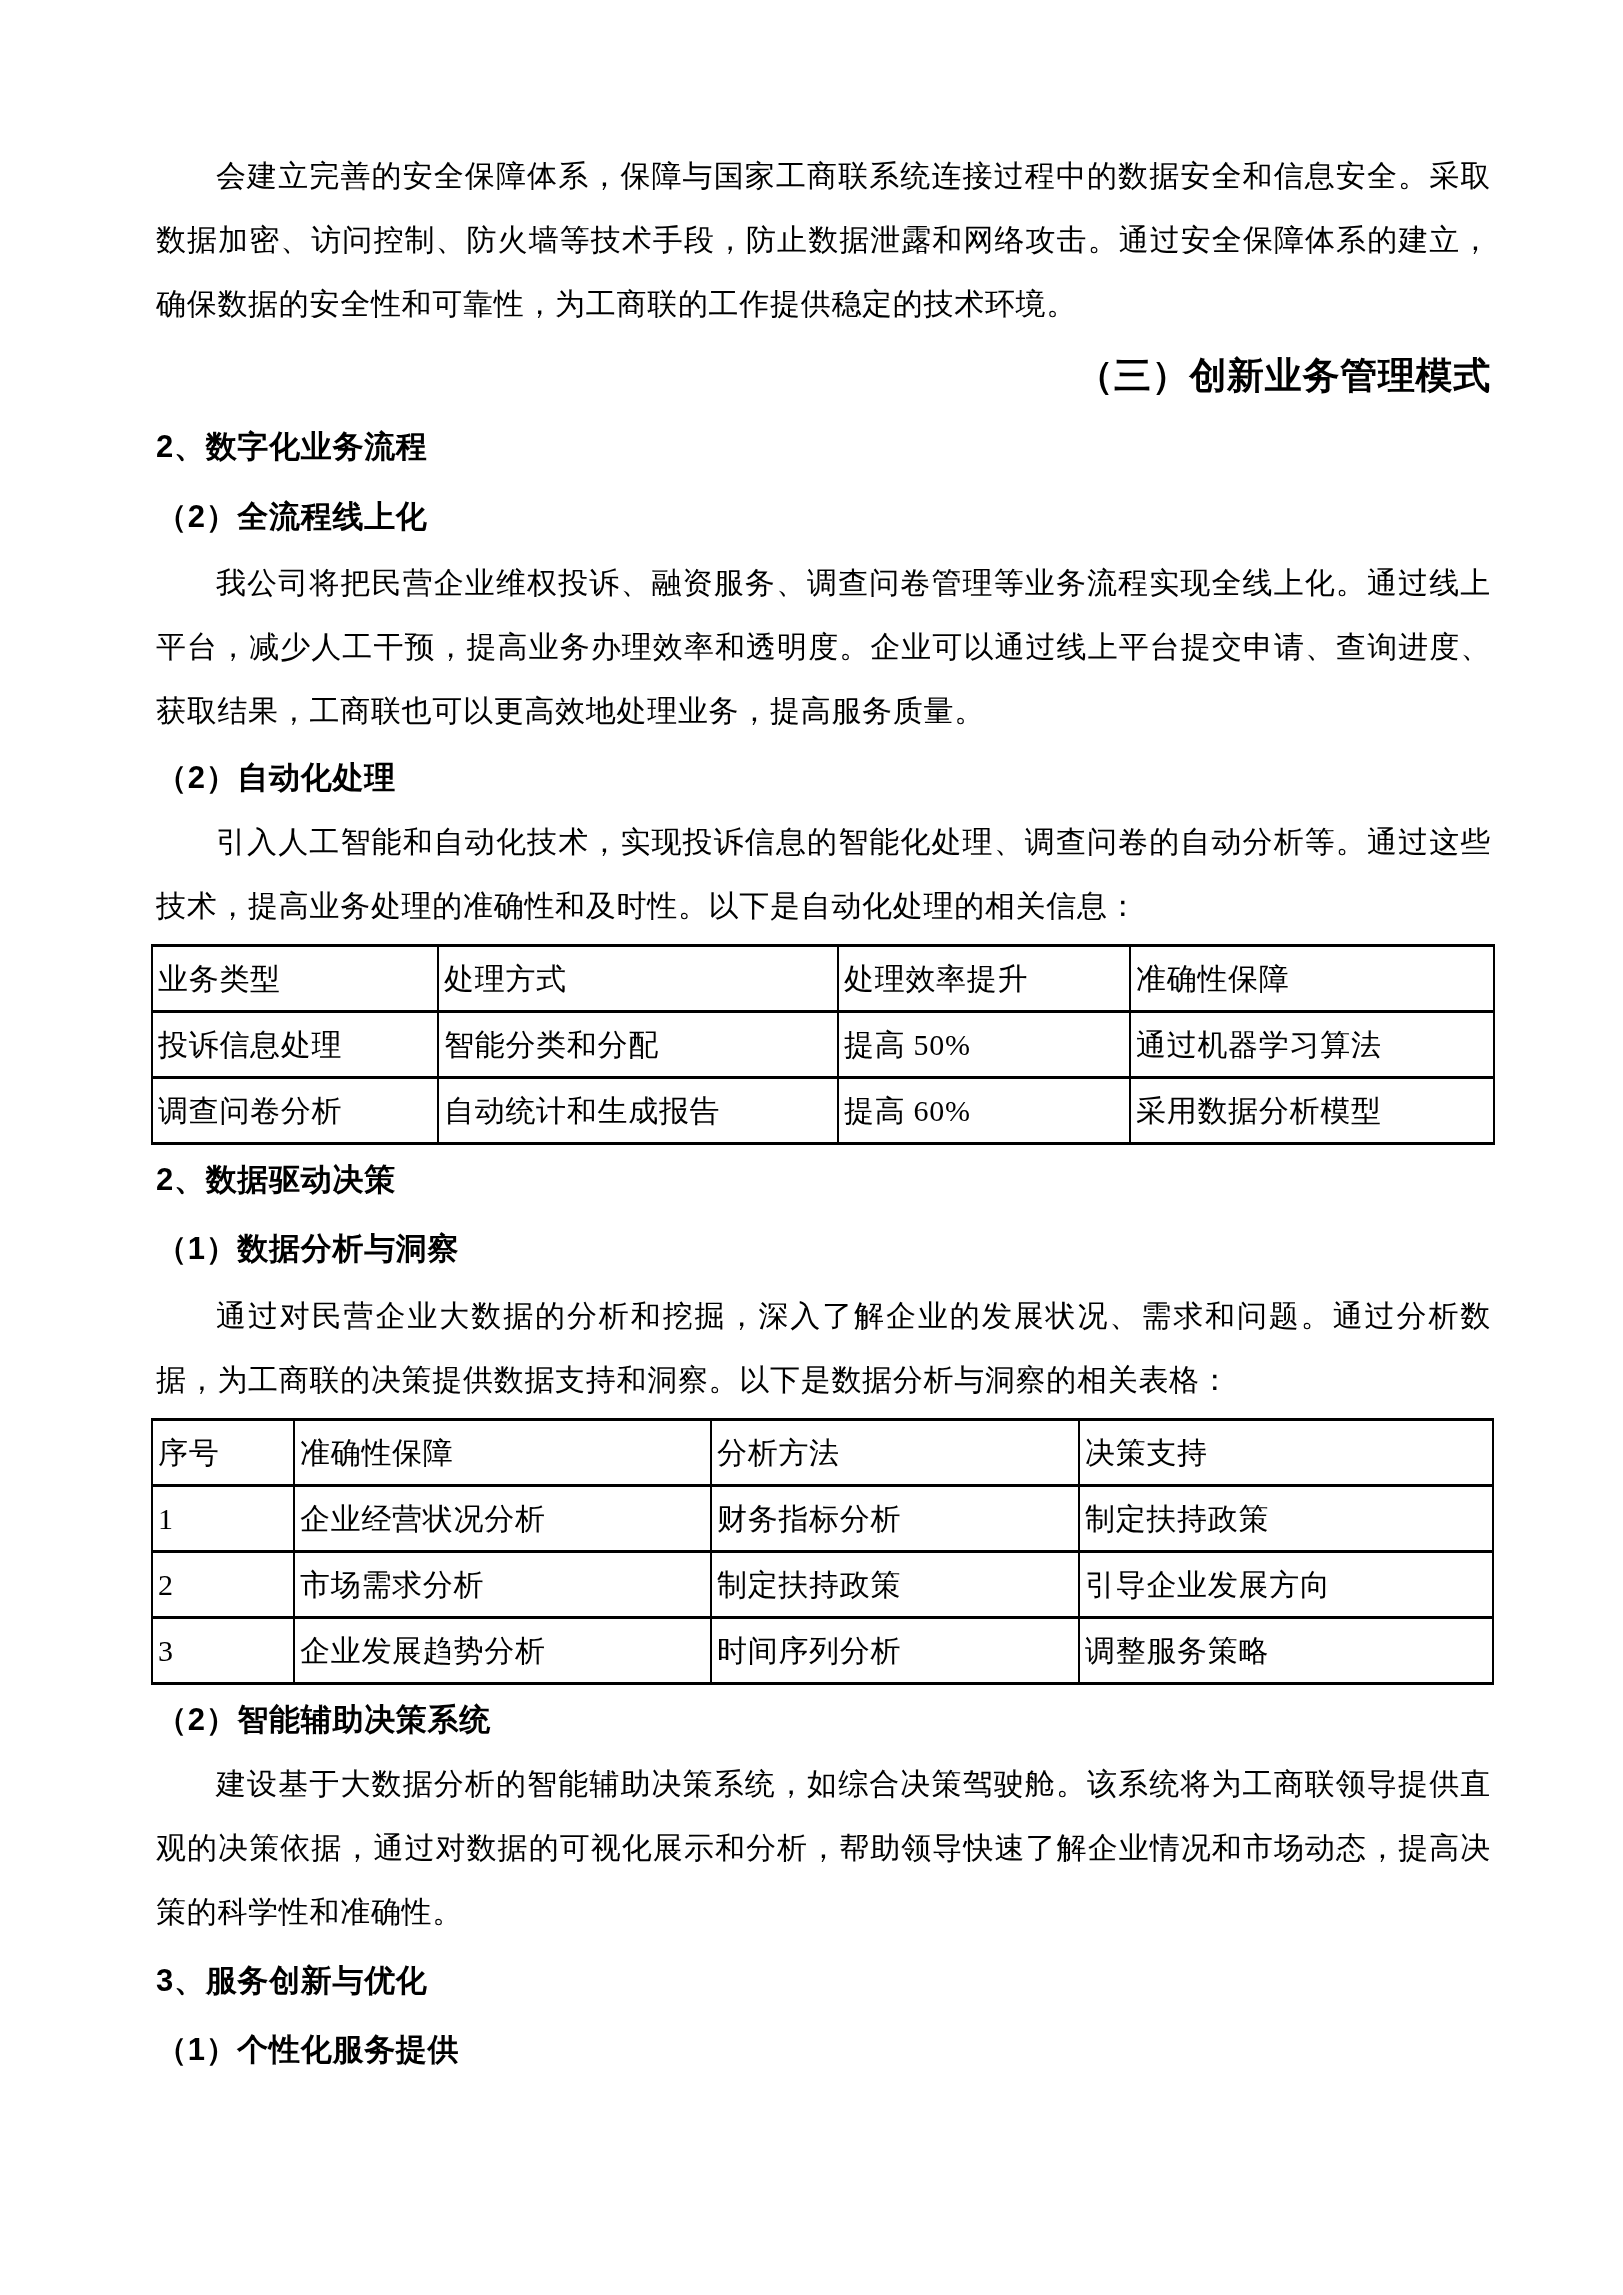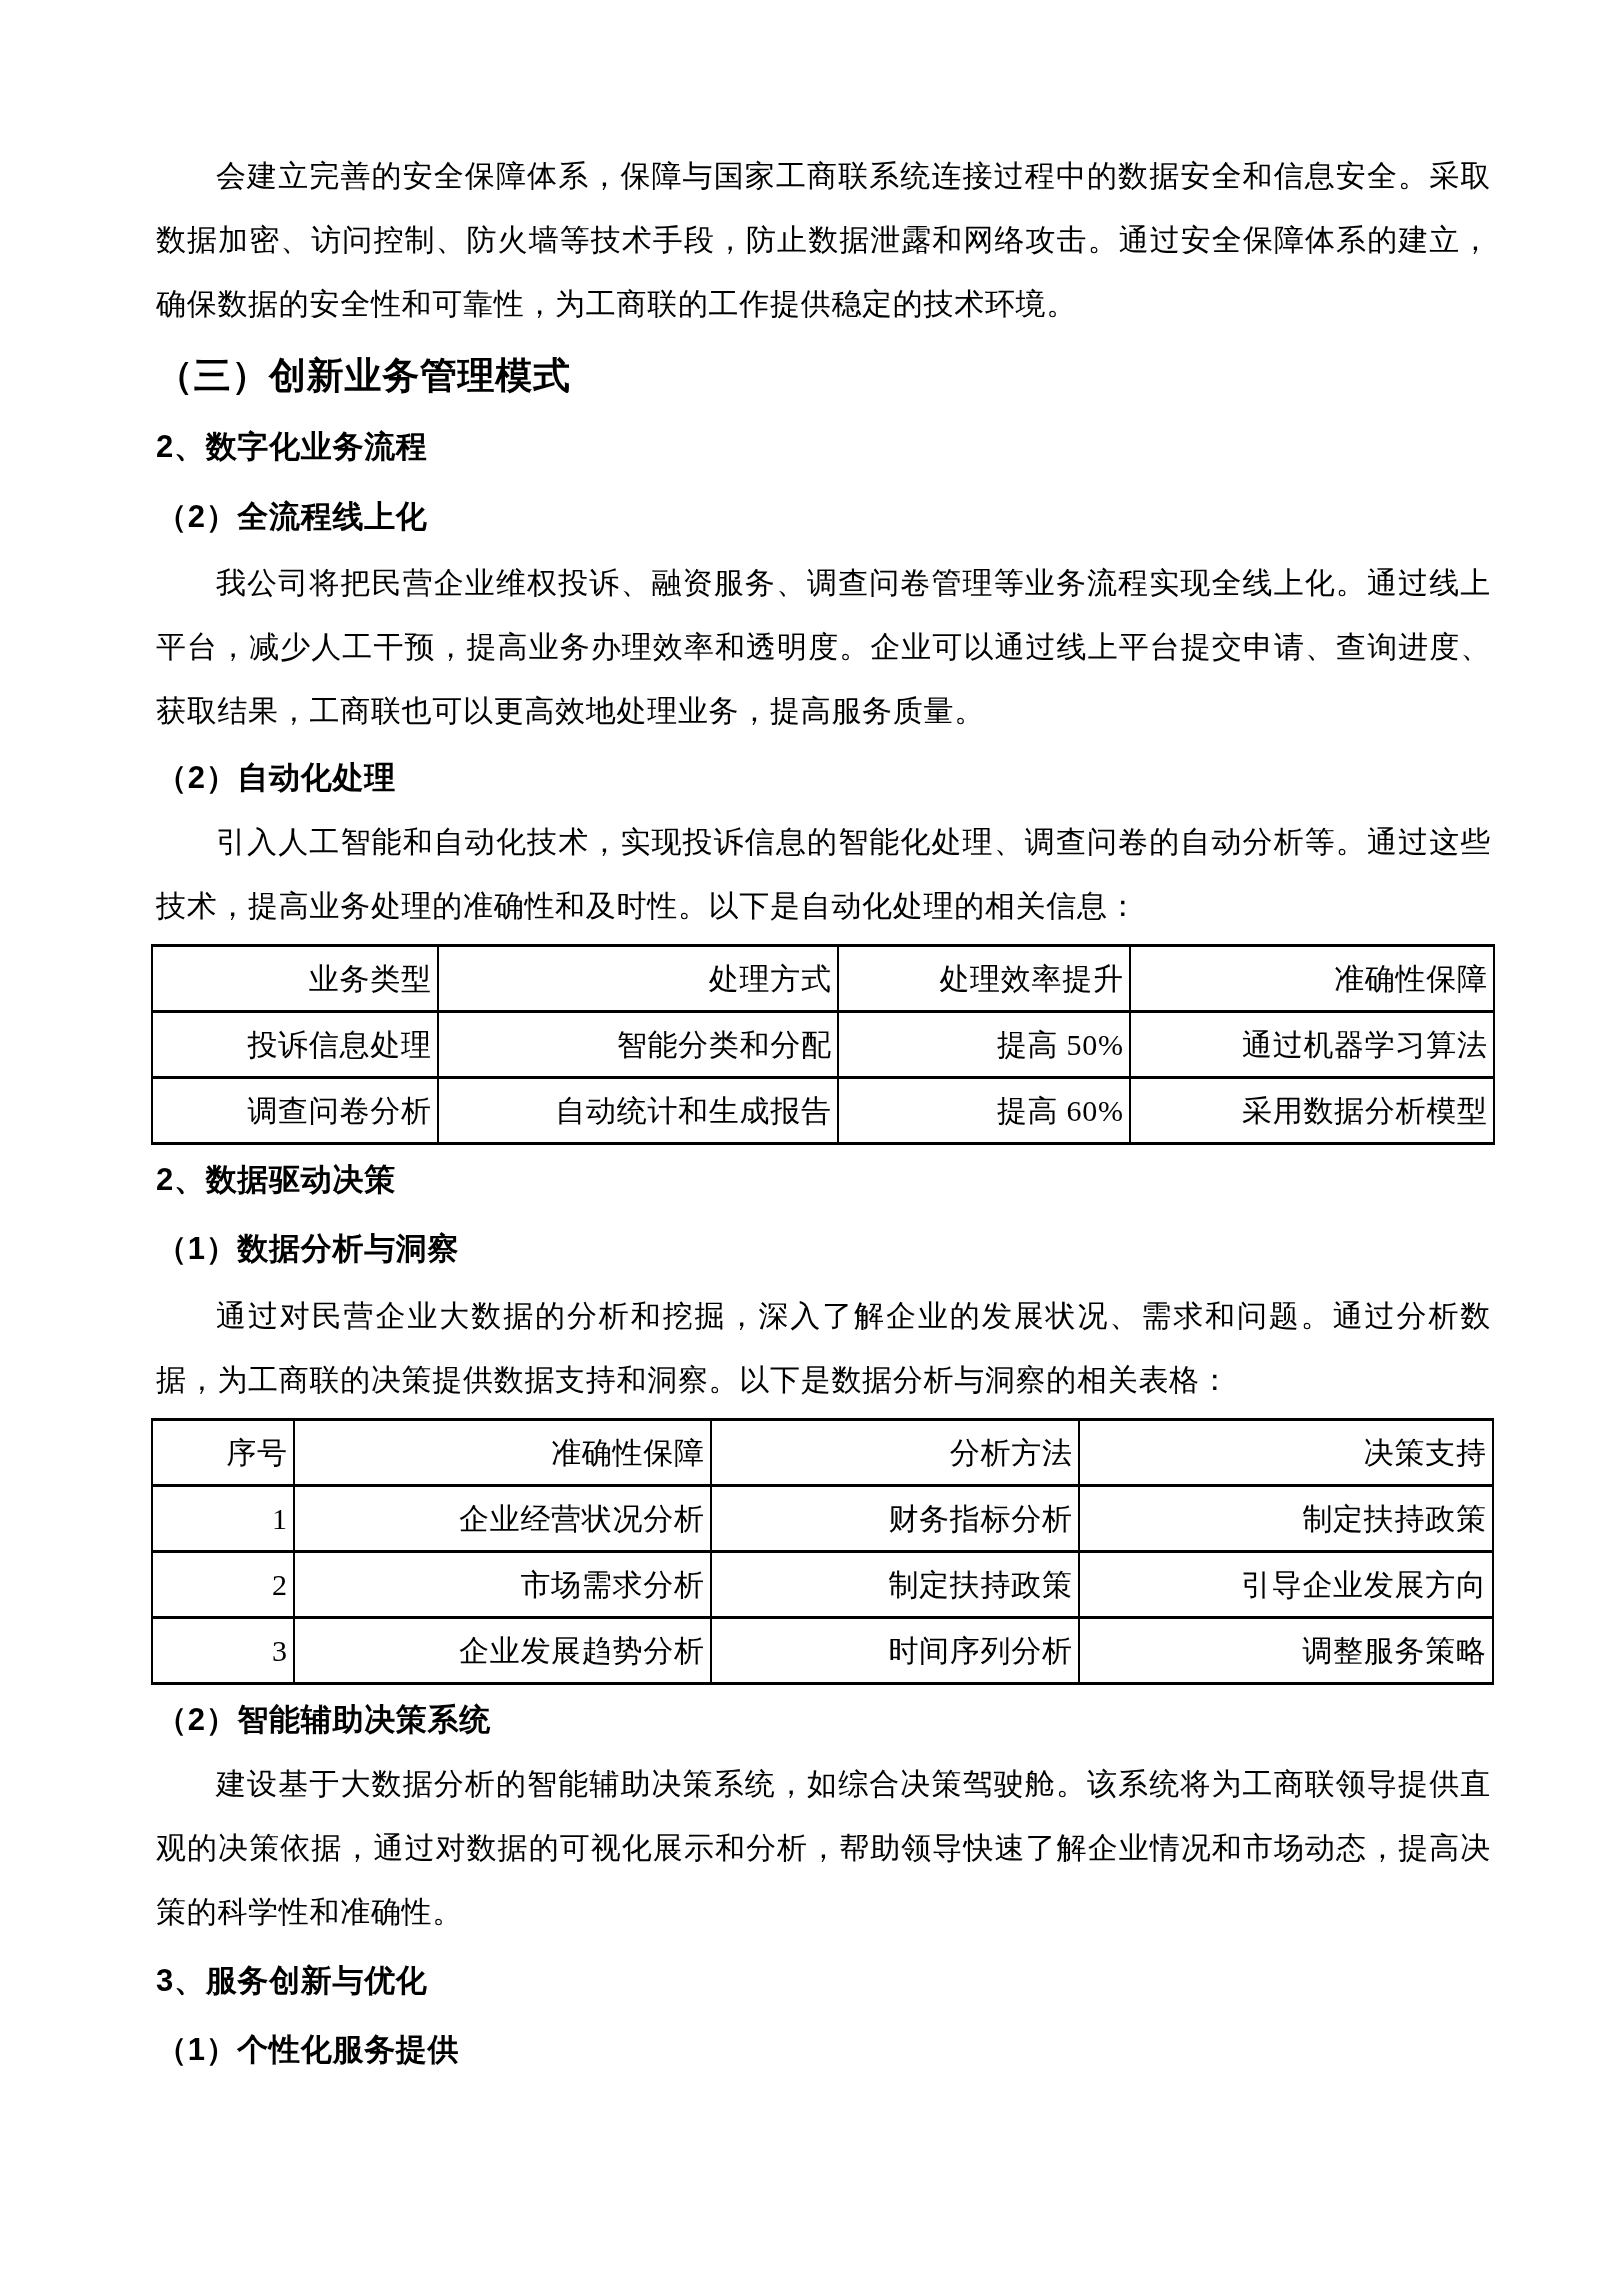--- a/index.html
+++ b/index.html
@@ -26,20 +26,21 @@
     margin-top: 2.6px;
     letter-spacing: 0.7px;
   }
   .h-section {
     font-family: "Liberation Sans", "DejaVu Sans", sans-serif;
     font-weight: 700;
     font-size: 37px;
     line-height: 69px;
     margin-top: 5.2px;
     letter-spacing: 0.7px;
+    text-align: right;
   }
   .h-num, .h-sub {
     font-family: "Liberation Sans", "DejaVu Sans", sans-serif;
     font-weight: 700;
     font-size: 31px;
     line-height: 64px;
     margin-top: 5.2px;
     letter-spacing: 0.7px;
   }
   table.doc-table {
@@ -49,21 +50,21 @@
     margin-top: 6.5px;
     margin-left: -5.2px;
     border-bottom: 3.9px solid #000;
   }
   table.doc-table tr { border-top: 3.9px solid #000; }
   table.doc-table th, table.doc-table td {
     border-left: 2px solid #000;
     border-right: 2px solid #000;
     height: 66px;
     vertical-align: top;
-    text-align: right;
+    text-align: left;
     padding: 13px 5.2px 0 5.2px;
     font-size: 30px;
     line-height: 38px;
     font-weight: 400;
     letter-spacing: 0.7px;
     overflow: hidden;
   }
 </style>
 </head>
 <body>

